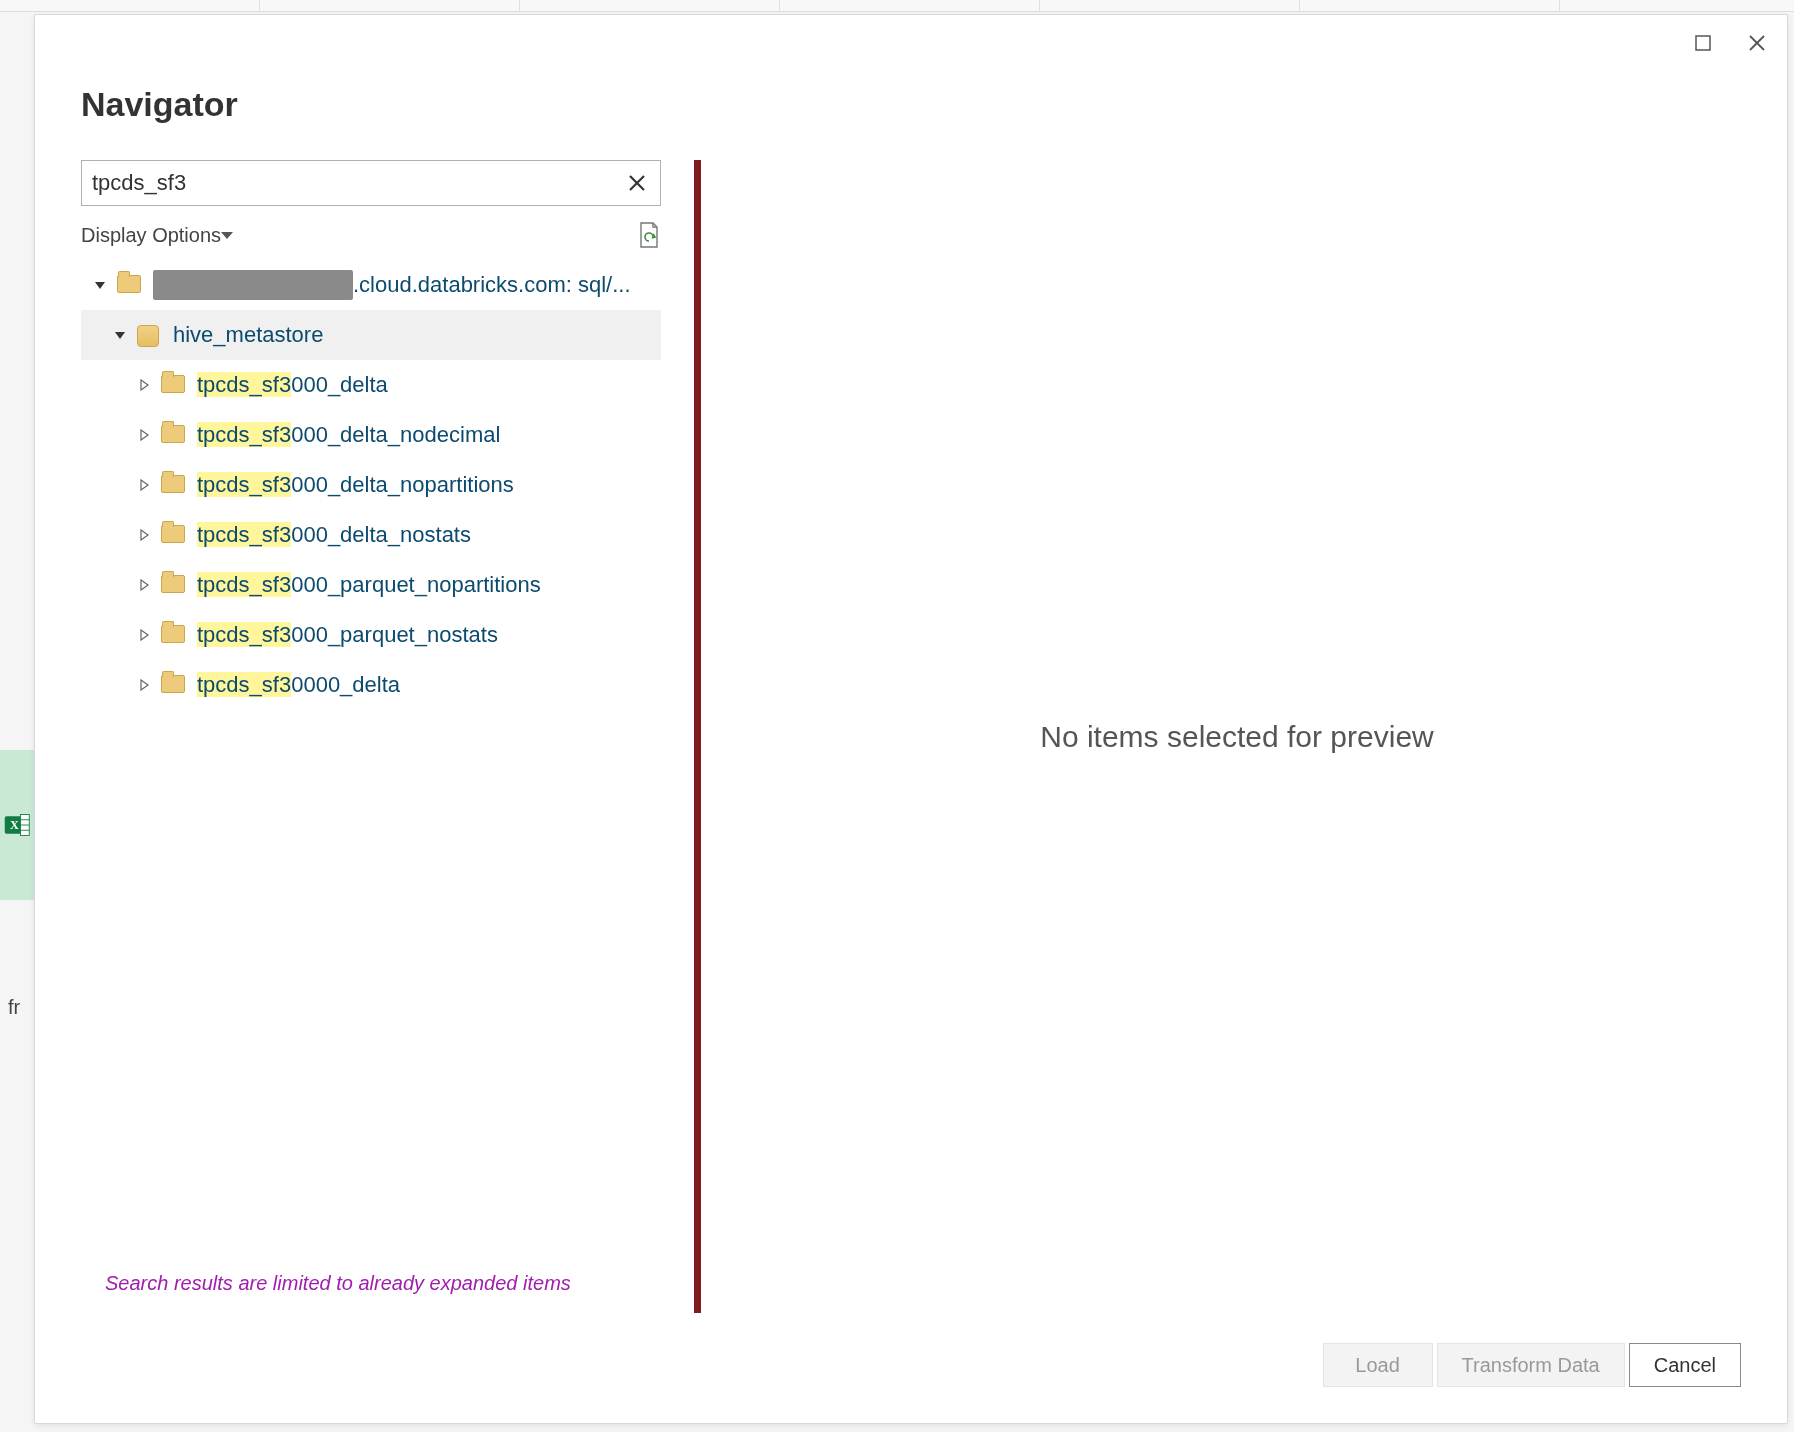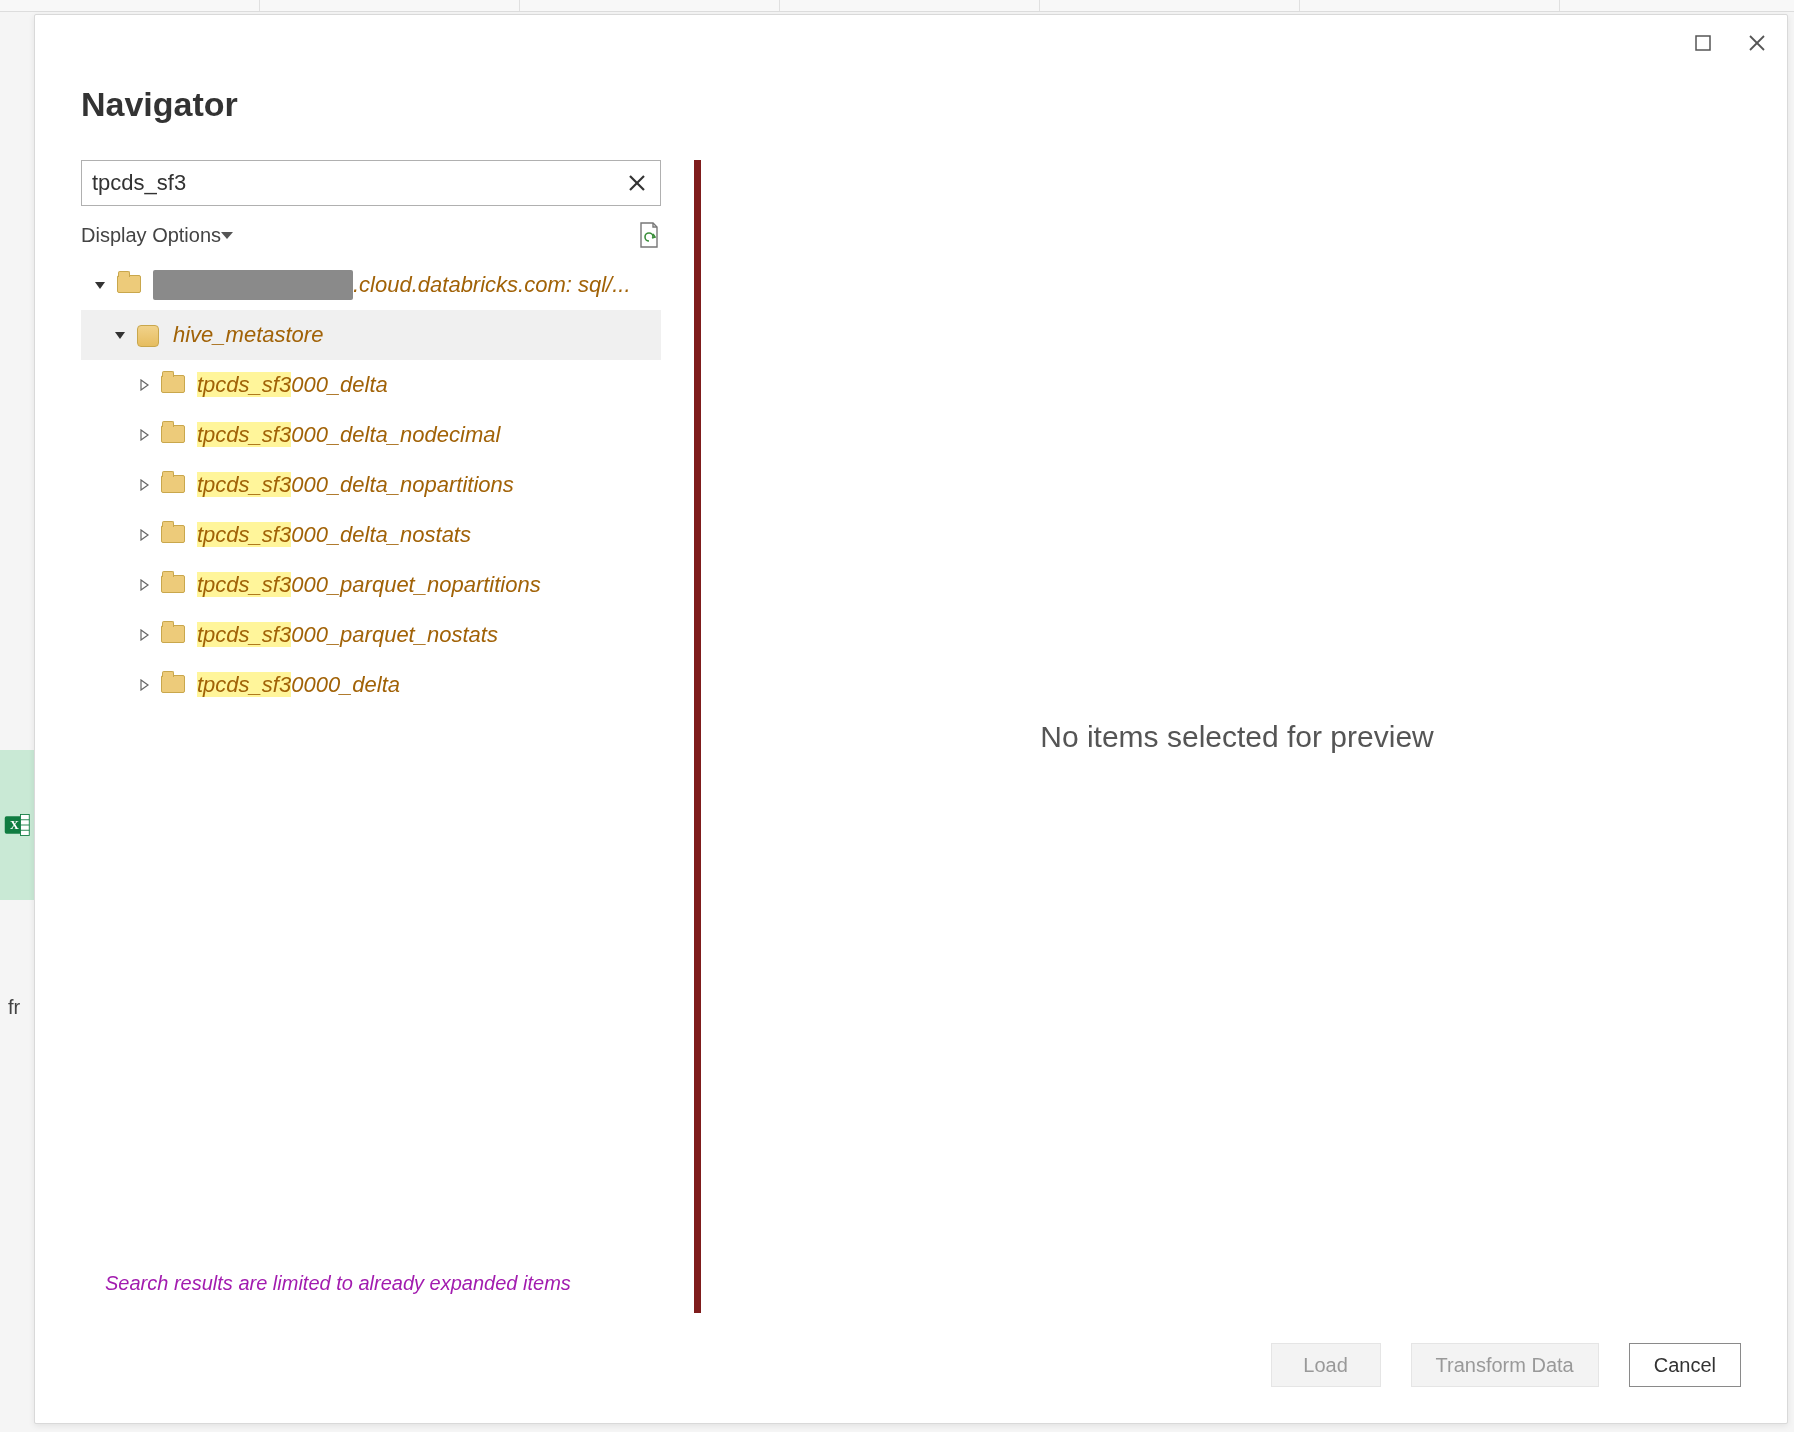--- a/index.html
+++ b/index.html
@@ -140,23 +140,22 @@
   .tree {
     flex: 1;
     overflow-y: auto;
     margin-top: 8px;
   }
   .node {
     display: flex;
     align-items: center;
     height: 50px;
     font-size: 22px;
-    color: #a16207;
+    color: #0c4a6e;
     cursor: default;
-    font-style: italic;
   }
   .node .expander {
     width: 18px; height: 18px;
     margin-right: 8px;
     display: inline-flex;
     align-items:center; justify-content:center;
     cursor:pointer;
   }
   .node .icon {
     width: 24px; height: 20px;
@@ -217,21 +216,21 @@
     color:#555;
     margin-left:32px;
   }
   .footer {
     height: 98px;
     border-top: none;
     display:flex;
     justify-content:flex-end;
     align-items:center;
     padding: 0 46px 18px 0;
-    gap: 30px;
+    gap: 4px;
   }
   .btn {
     min-width: 110px;
     height: 44px;
     padding: 0 24px;
     font-size: 20px;
     display:flex;align-items:center;justify-content:center;
     border:1px solid #c9c9c9;
     background:#fff;
     cursor:pointer;

